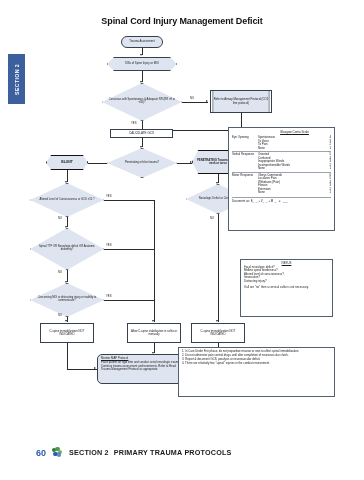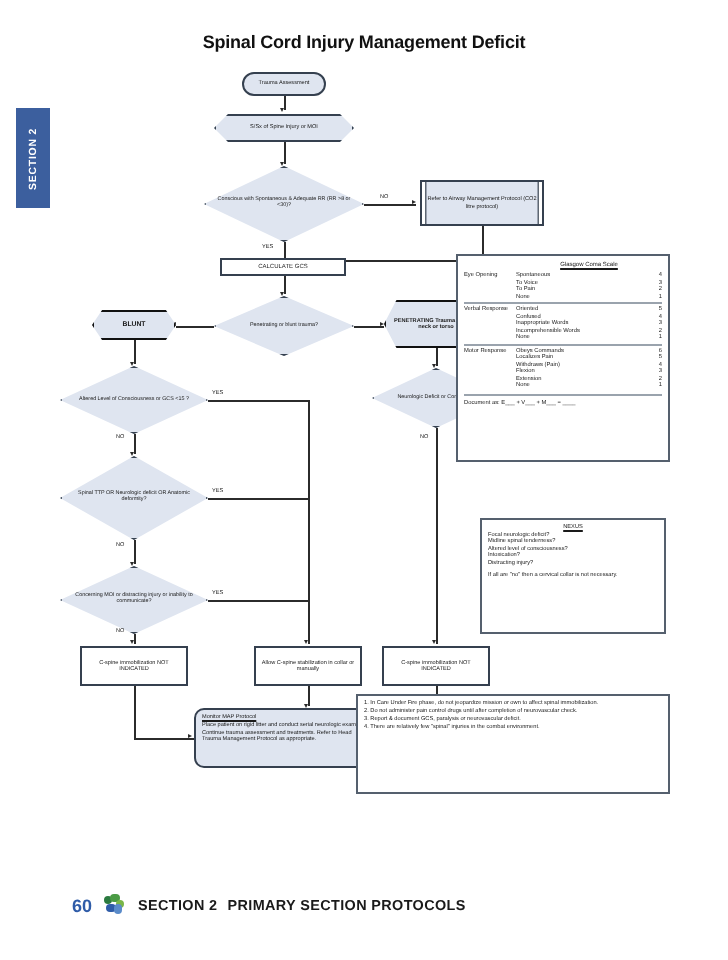--- a/index.html
+++ b/index.html
@@ -368,15 +368,15 @@
 <div id="footer">
   <span class="pg">60</span>
   <span class="logo">
       <i></i>
       <i></i>
       <i></i>
       <i></i>
       <i></i>
     </span>
   <span class="ftxt">
-    <span>SECTION 2</span><span class="sep"></span><span>PRIMARY SECTION PROTOCOLS</span>
+    <span>SECTION 2</span><span class="sep"></span><span>PRIMARY TRAUMA PROTOCOLS</span>
   </span>
 </div>
 
 </body></html>

